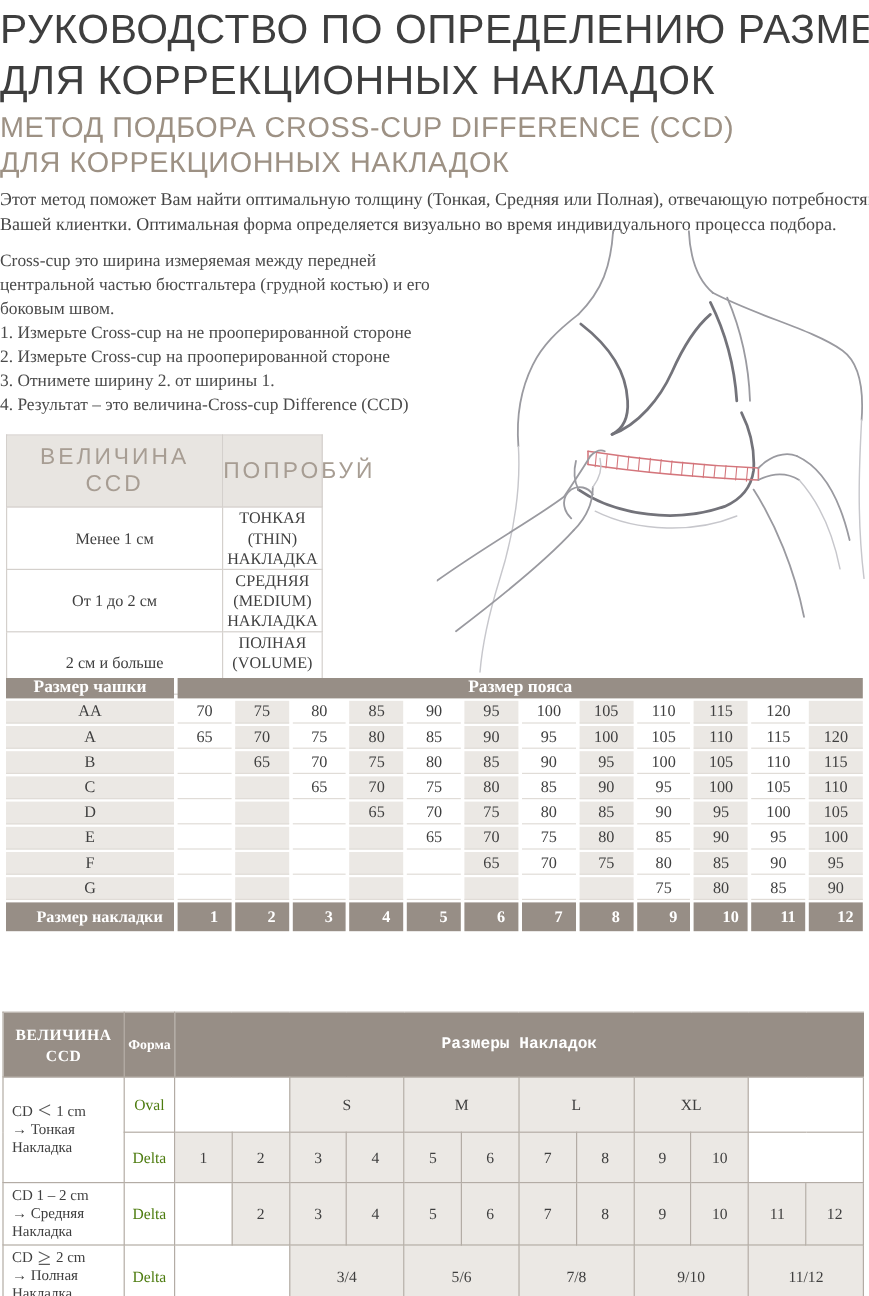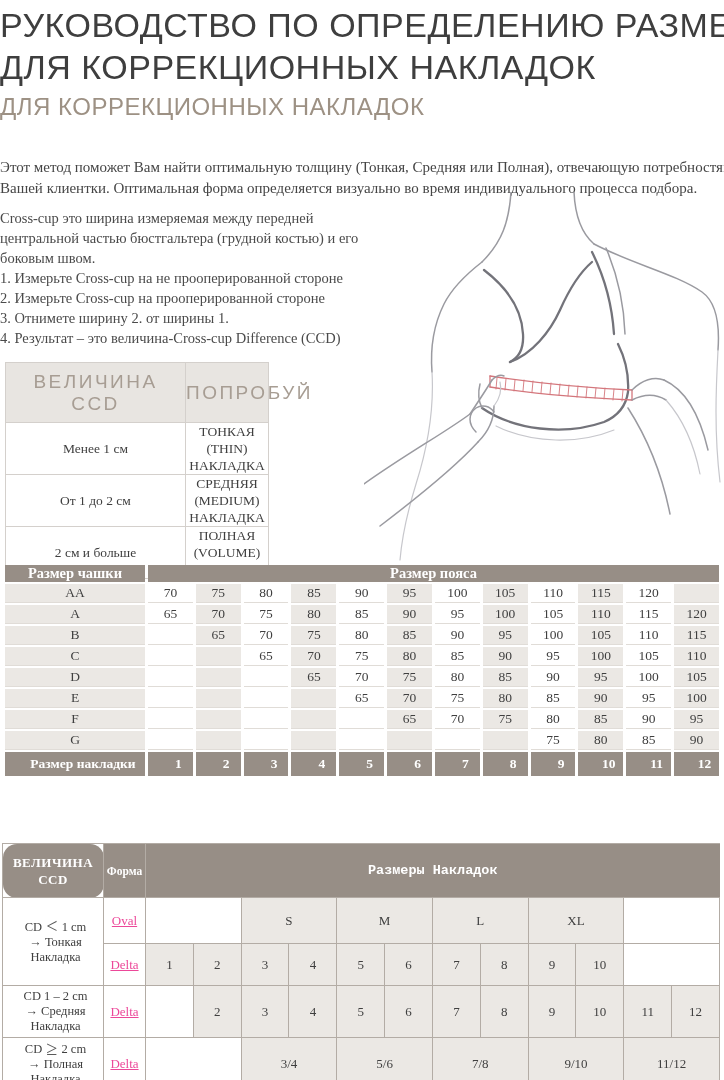--- a/index.html
+++ b/index.html
@@ -57,27 +57,27 @@
   .st-beige{background:var(--beige);}
   .st-white{background:#fff;}
   .st-foot{background:var(--taupe);color:#fff;font-weight:bold;font-size:13.5px;height:24px;padding-left:16px;}
 
   
   .pad-table{position:absolute;top:843px;left:2px;width:718px;border-collapse:collapse;table-layout:fixed;}
   .pad-table td,.pad-table th{border:1px solid var(--grid);vertical-align:middle;}
   .pt-hdr{background:var(--taupe);color:#fff;font-weight:bold;text-align:center;height:54px;
       border:none;border-right:2px solid #fff;}
   .pt-hdr:last-child{border-right:none;}
-  .pt-hdr-ccd{font-size:13px;line-height:17px;letter-spacing:0.5px;border-radius:14px;}
+  .pt-hdr-ccd{font-size:13px;line-height:17px;letter-spacing:0.5px;}
   .pt-hdr-form{font-size:11.5px;}
   .pt-hdr-sizes{font-size:13.5px;font-family:Liberation Mono, monospace;}
   .pt-label{background:#fff;font-size:12.5px;line-height:15px;color:#3f3f3f;
-      padding:3px 2px 3px 7px;text-align:center;margin-left:20px;}
+      padding:3px 2px 3px 7px;text-align:left;margin-left:20px;}
   .pt-sym{font-size:20px;font-weight:300;vertical-align:-2px;color:#5a5a5a;padding:0 1px;}
-  .pt-form{background:#fff;text-align:center;font-size:13px;color:#ec4899;text-decoration:underline;}
+  .pt-form{background:#fff;text-align:center;font-size:13px;color:#4d7c0f;}
   .pt-cell{text-align:center;font-size:13px;color:#3f3f3f;}
   .pt-beige{background:var(--beige);}
   .pt-white{background:#fff;}
   .row-oval td{height:46px;}
   .row-delta td{height:42px;}
 
   svg .ln{stroke:#9a9aa0;stroke-width:1.5;fill:none;}
   svg .lt{stroke:#c7c7cc;stroke-width:1.2;fill:none;}
   svg .bra{stroke:#73737a;stroke-width:2.3;fill:none;}
   svg .tape{stroke:var(--tape);stroke-width:1.3;fill:none;}
@@ -87,20 +87,21 @@
 <body>
 
 <div class="page">
 
   <div class="h1">
     <div>РУКОВОДСТВО ПО ОПРЕДЕЛЕНИЮ РАЗМЕРА</div>
     <div>ДЛЯ КОРРЕКЦИОННЫХ НАКЛАДОК</div>
   </div>
 
   <div class="h2">
+    <div>МЕТОД ПОДБОРА CROSS-CUP DIFFERENCE (CCD)</div>
     <div>ДЛЯ КОРРЕКЦИОННЫХ НАКЛАДОК</div>
   </div>
 
   <div class="intro">
     <div>Этот метод поможет Вам найти оптимальную толщину (Тонкая, Средняя или Полная), отвечающую потребностям</div>
     <div>Вашей клиентки. Оптимальная форма определяется визуально во время индивидуального процесса подбора.</div>
   </div>
 
   <div class="measure">
     <div>Cross-cup это ширина измеряемая между передней</div>

